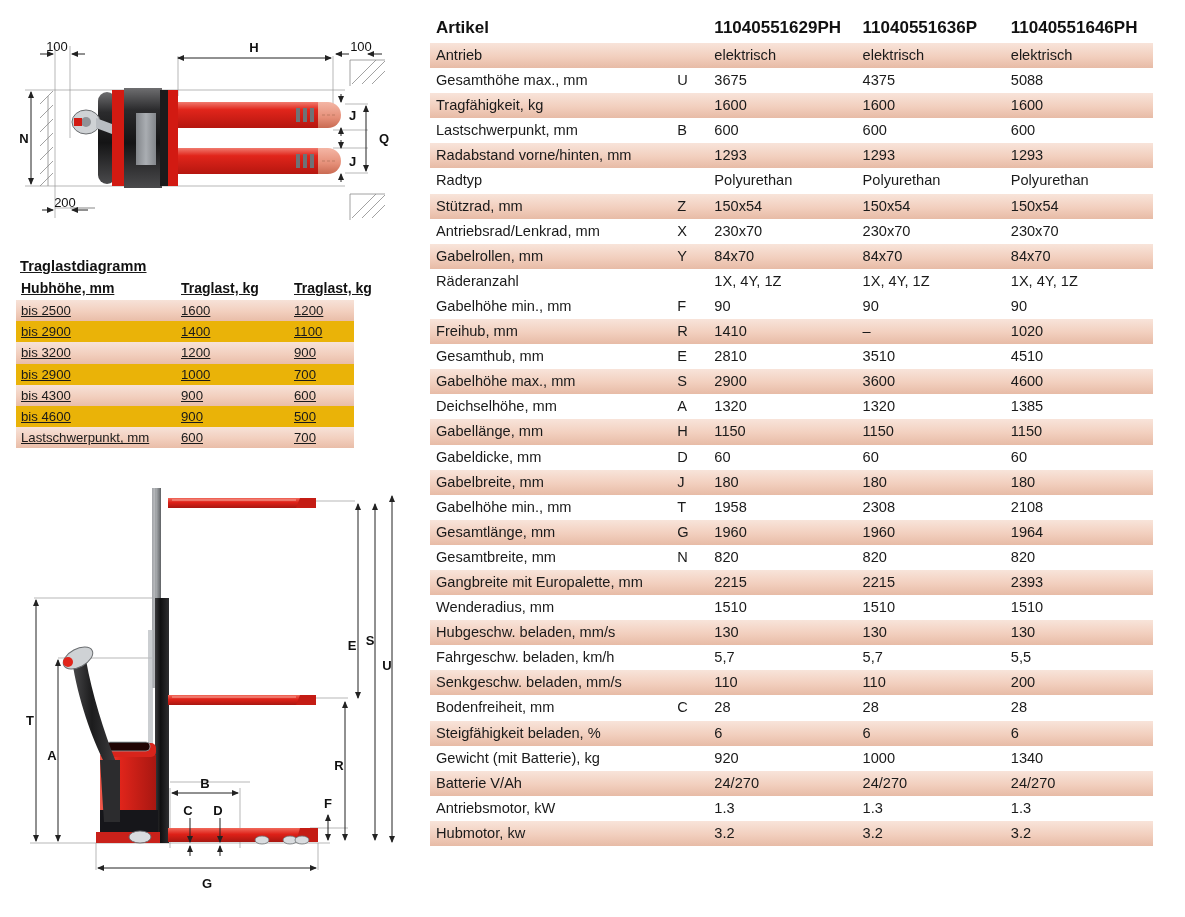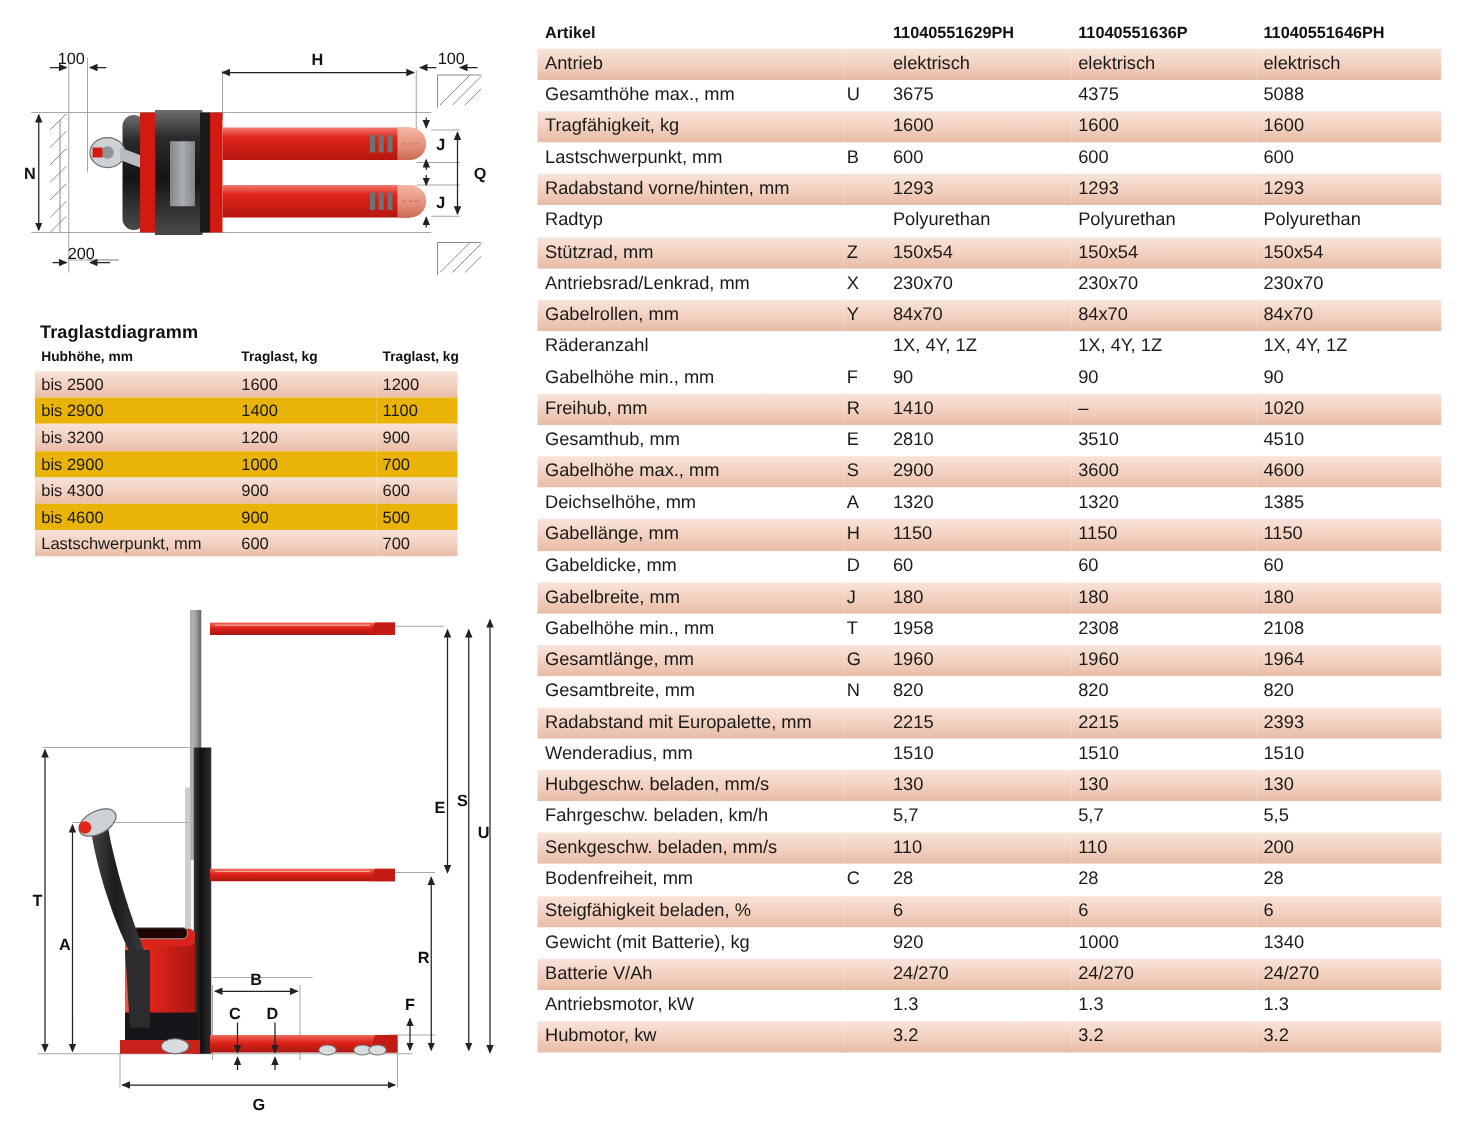--- a/index.html
+++ b/index.html
@@ -15,31 +15,31 @@
   .page{position:relative;width:1185px;height:917px;}
 
   
   .left-col{position:absolute;left:0;top:0;width:420px;height:917px;}
 
   
   .topview{position:absolute;left:0;top:18px;width:400px;height:225px;}
   .tv-svg{display:block;}
 
   
-  .traglast{position:absolute;left:28px;top:258px;width:338px;}
+  .traglast{position:absolute;left:16px;top:258px;width:338px;text-decoration:underline;}
   .traglast-title{
     font-size:14.5px;font-weight:bold;color:#111;
     padding:0 0 3px 4px;letter-spacing:.1px;
   }
   table.tl{border-collapse:collapse;width:338px;table-layout:fixed;}
   table.tl th,table.tl td{
     text-align:left;font-size:13.2px;line-height:1;
     padding:4px 0 4px 5px;white-space:nowrap;
   }
-  table.tl th{font-weight:bold;font-size:11px;padding-bottom:5px;color:#111;}
+  table.tl th{font-weight:bold;font-size:14px;padding-bottom:5px;color:#111;}
   table.tl col.c1{width:160px;}
   table.tl col.c2{width:113px;}
   table.tl col.c3{width:65px;}
   table.tl tr.sh td{
     background:linear-gradient(to bottom,#f7e2d8 0%,#f2cfbe 55%,#e9bda8 100%);
   }
   table.tl tr.wh td{background:#eab308;}
 
   
   .sideview{position:absolute;left:0;top:470px;width:410px;height:440px;}
@@ -48,21 +48,21 @@
   .spec{position:absolute;left:430px;top:14px;width:723px;}
   table.sp{border-collapse:collapse;width:723px;table-layout:fixed;}
   table.sp col.lbl{width:245px;}
   table.sp col.sym{width:33px;}
   table.sp col.val{width:148px;}
   table.sp th,table.sp td{
     font-size:14.6px;line-height:1;text-align:left;
     padding:5px 0 5.5px 6px;white-space:nowrap;vertical-align:baseline;
   }
   table.sp thead th{
-    font-weight:bold;font-size:13px;color:#111;
+    font-weight:bold;font-size:17px;color:#111;
     background:#ffffff;padding-bottom:7px;
   }
   table.sp th.sym,table.sp td.sym{text-align:left;padding-left:2px;}
   table.sp tbody tr.sh td{
     background:linear-gradient(to bottom,#f8e4da 0%,#f2cfbe 55%,#e7bba6 100%);
   }
   table.sp tbody tr.wh td{background:#ffffff;}
 </style>
 </head>
 <body>
@@ -551,21 +551,21 @@
             <td>1964</td>
           </tr>
           <tr class="wh">
             <td>Gesamtbreite, mm</td>
             <td class="sym">N</td>
             <td>820</td>
             <td>820</td>
             <td>820</td>
           </tr>
           <tr class="sh">
-            <td>Radabstand mit Europalette, mm</td>
+            <td>Gangbreite mit Europalette, mm</td>
             <td class="sym"></td>
             <td>2215</td>
             <td>2215</td>
             <td>2393</td>
           </tr>
           <tr class="wh">
             <td>Wenderadius, mm</td>
             <td class="sym"></td>
             <td>1510</td>
             <td>1510</td>

